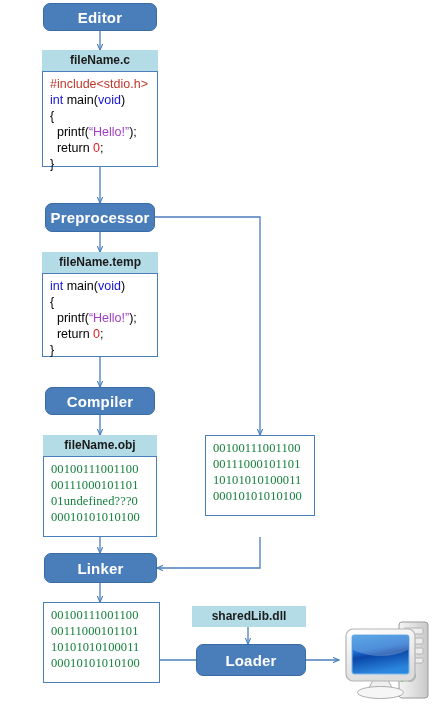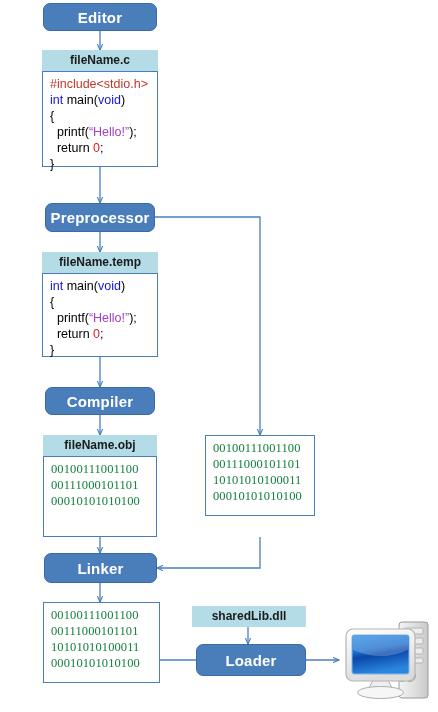--- a/index.html
+++ b/index.html
@@ -161,21 +161,21 @@
     </div>
   </div>
 
   <div class="proc" style="left:45px; top:387px; width:110px; height:28px;">
     <span>Compiler</span>
   </div>
 
   <div class="file" style="left:43px; top:435px; width:114px;">
     <div class="file-head">fileName.obj</div>
     <div class="file-body" style="height:81px;">
-      <div class="bin"><div>00100111001100</div><div>00111000101101</div><div>00010101010100</div></div>
+      <div class="bin"><div>00100111001100</div><div>00111000101101</div><div>01undefined???0</div><div>00010101010100</div></div>
     </div>
   </div>
 
   <div class="file" style="left:205px; top:435px; width:110px;">
     <div class="file-body" style="height:81px;">
       <div class="bin"><div>00100111001100</div><div>00111000101101</div><div>10101010100011</div><div>00010101010100</div></div>
     </div>
   </div>
 
   <div class="proc" style="left:44px; top:553px; width:113px; height:30px;">

